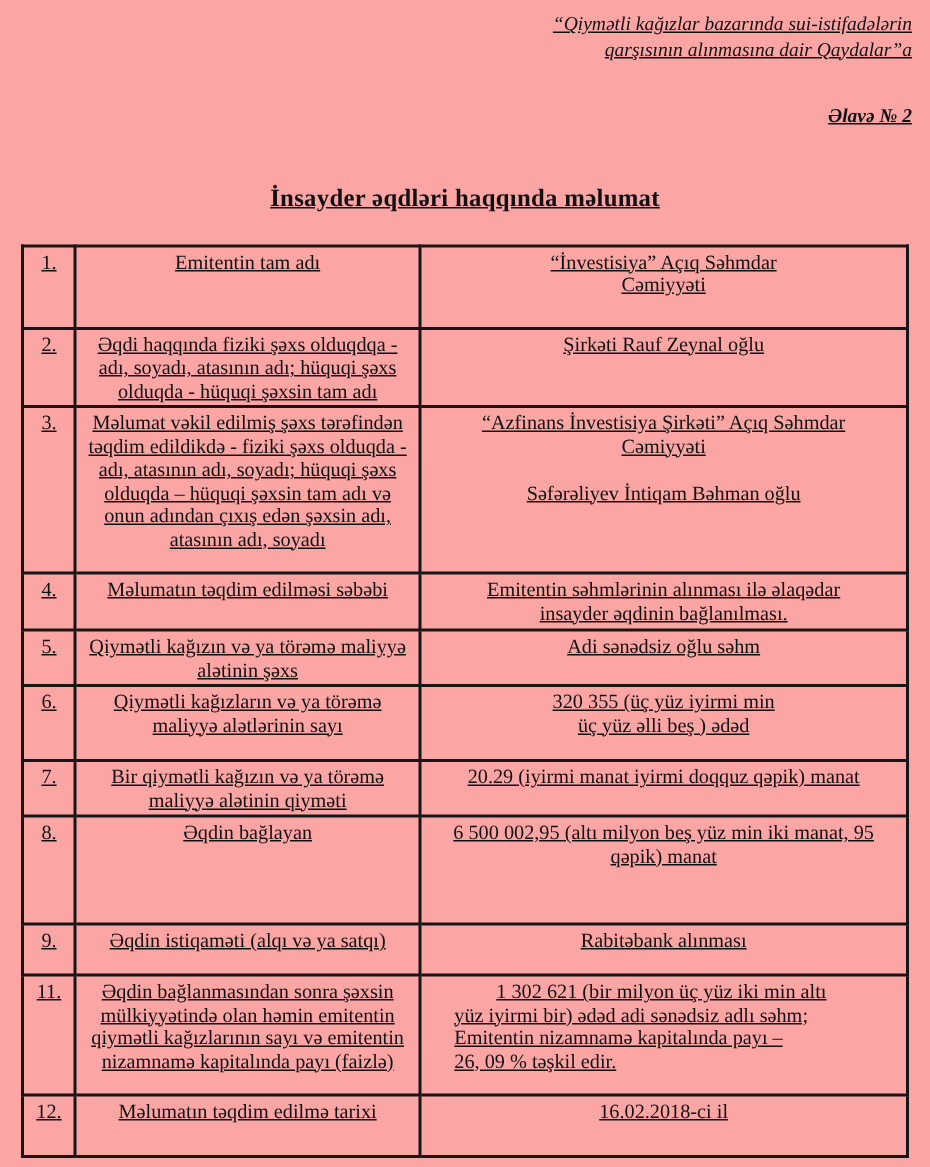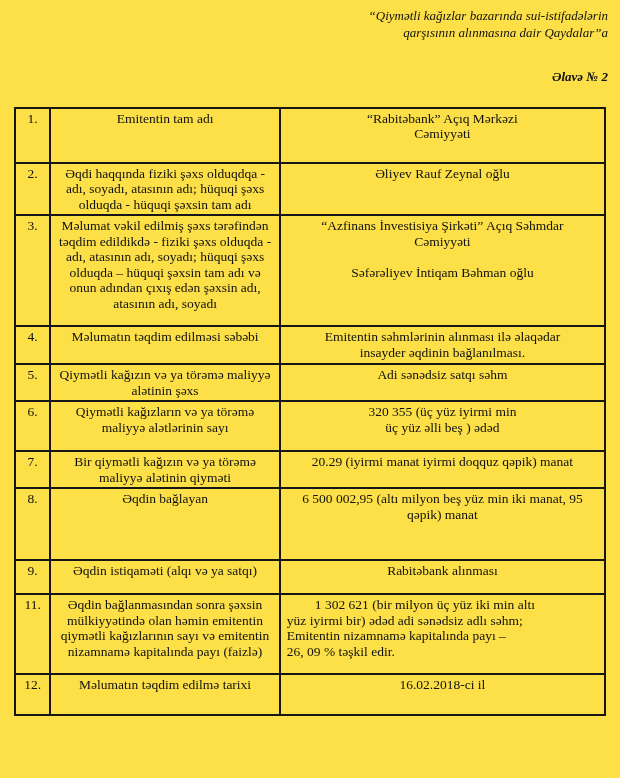--- a/index.html
+++ b/index.html
@@ -5,23 +5,24 @@
   * { margin: 0; padding: 0; box-sizing: border-box; }
   html, body {
     width: 620px;
     background: #ffffff;
     font-family: "Liberation Serif", "DejaVu Serif", serif;
     color: #111111;
   }
   .page {
     width: 620px;
     height: 778px;
-    background: #fde047;
+    background: #fca5a5;
     overflow: hidden;
     position: relative;
+    text-decoration: underline;
   }
   .annotation {
     padding-top: 8px;
     padding-right: 12px;
     text-align: right;
     font-style: italic;
     font-size: 13px;
     line-height: 16.5px;
   }
   .annotation .ann-lines { white-space: pre-line; }
@@ -46,48 +47,49 @@
     border: 2px solid #161616;
     vertical-align: top;
     padding: 2px 3px;
     white-space: pre-line;
     overflow: hidden;
   }
   td.c-num   { width: 34px;  text-align: center; }
   td.c-label { width: 221px; text-align: center; }
   td.c-value { width: 313px; text-align: center; }
   td.v-mid   { vertical-align: middle; }
-  tr.r11 td.c-value { text-align: left; padding-left: 6px; text-indent: 28px; }
+  tr.r11 td.c-value { text-align: left; padding-left: 22px; text-indent: 28px; }
 </style>
 </head>
 <body>
 
 <div class="page">
 
   <div class="annotation">
     <div class="ann-lines">“Qiymətli kağızlar bazarında sui-istifadələrin
 qarşısının alınmasına dair Qaydalar”a</div>
     <div class="ann-appendix">Əlavə № 2</div>
   </div>
 
+  <div class="doc-title">İnsayder əqdləri haqqında məlumat</div>
 
   <table class="deals">
     <tbody>
       <tr class="r1" style="height:55px">
         <td class="c-num">1.</td>
         <td class="c-label">Emitentin tam adı</td>
-        <td class="c-value">“Rabitəbank” Açıq Mərkəzi
+        <td class="c-value">“İnvestisiya” Açıq Səhmdar
 Cəmiyyəti</td>
       </tr>
       <tr class="r2" style="height:51px">
         <td class="c-num">2.</td>
         <td class="c-label">Əqdi haqqında fiziki şəxs olduqdqa -
 adı, soyadı, atasının adı; hüquqi şəxs
 olduqda - hüquqi şəxsin tam adı</td>
-        <td class="c-value v-mid">Əliyev Rauf Zeynal oğlu</td>
+        <td class="c-value v-mid">Şirkəti Rauf Zeynal oğlu</td>
       </tr>
       <tr class="r3" style="height:111px">
         <td class="c-num">3.</td>
         <td class="c-label">Məlumat vəkil edilmiş şəxs tərəfindən
 təqdim edildikdə - fiziki şəxs olduqda -
 adı, atasının adı, soyadı; hüquqi şəxs
 olduqda – hüquqi şəxsin tam adı və
 onun adından çıxış edən şəxsin adı,
 atasının adı, soyadı</td>
         <td class="c-value v-mid">“Azfinans İnvestisiya Şirkəti” Açıq Səhmdar
@@ -98,21 +100,21 @@
       <tr class="r4" style="height:38px">
         <td class="c-num">4.</td>
         <td class="c-label">Məlumatın təqdim edilməsi səbəbi</td>
         <td class="c-value">Emitentin səhmlərinin alınması ilə əlaqədar
 insayder əqdinin bağlanılması.</td>
       </tr>
       <tr class="r5" style="height:31px">
         <td class="c-num">5.</td>
         <td class="c-label">Qiymətli kağızın və ya törəmə maliyyə
 alətinin şəxs</td>
-        <td class="c-value">Adi sənədsiz satqı səhm</td>
+        <td class="c-value">Adi sənədsiz oğlu səhm</td>
       </tr>
       <tr class="r6" style="height:50px">
         <td class="c-num">6.</td>
         <td class="c-label">Qiymətli kağızların və ya törəmə
 maliyyə alətlərinin sayı</td>
         <td class="c-value">320 355 (üç yüz iyirmi min
 üç yüz əlli beş ) ədəd</td>
       </tr>
       <tr class="r7" style="height:37px">
         <td class="c-num">7.</td>

